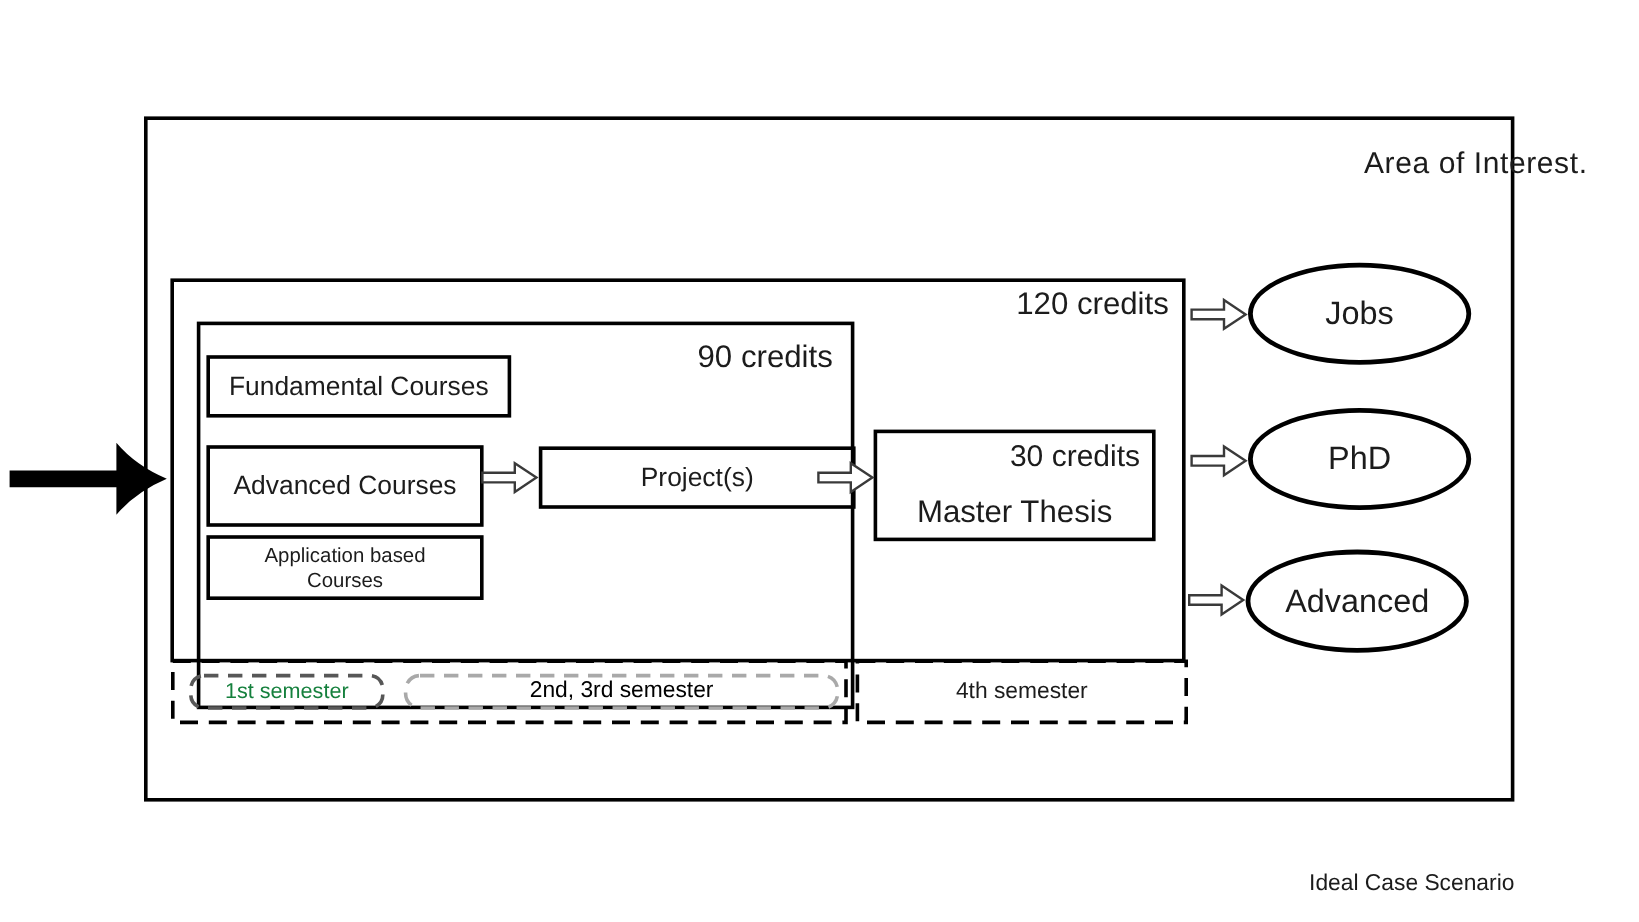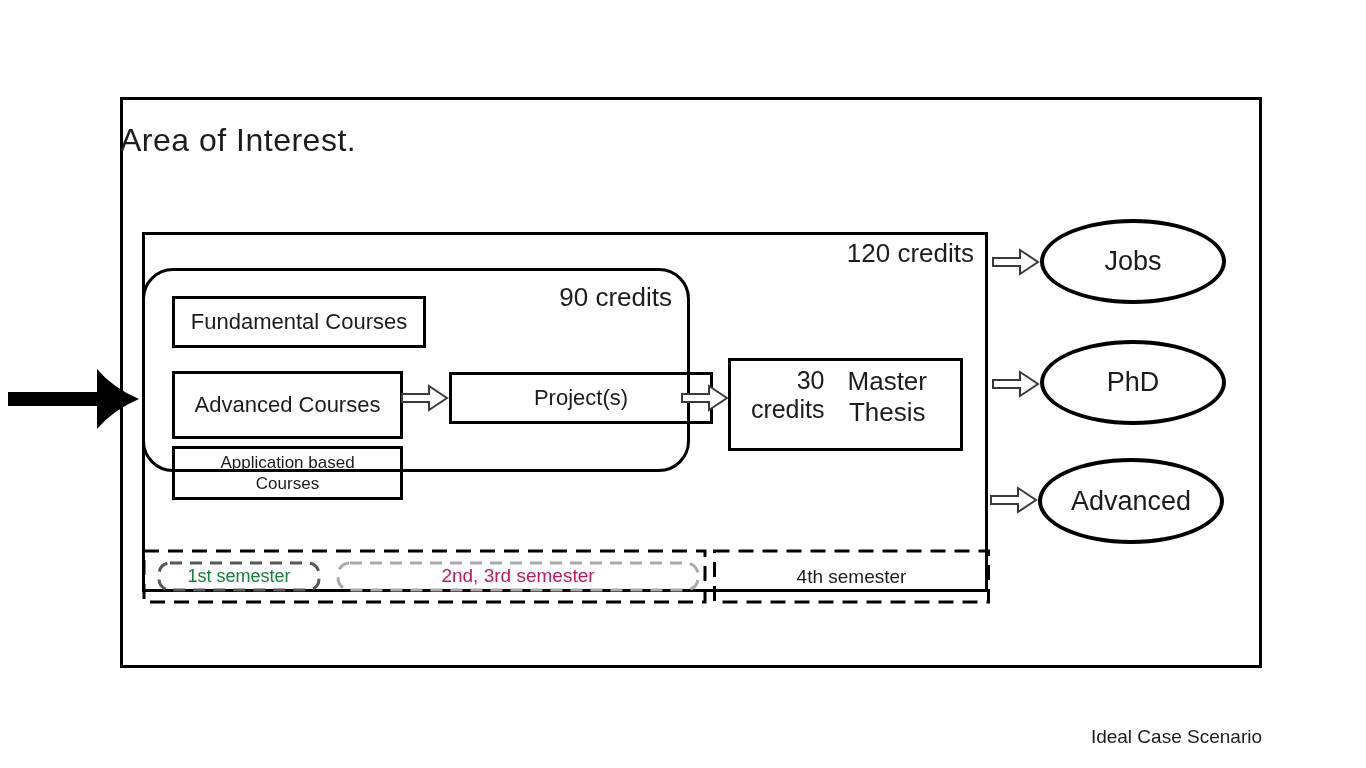--- a/index.html
+++ b/index.html
@@ -5,41 +5,41 @@
   html,body{margin:0;padding:0;background:#ffffff;}
   .canvas{
     position:relative;width:1366px;height:768px;background:#ffffff;
     font-family:"Liberation Sans", sans-serif;color:#1c1c1c;overflow:hidden;
   }
   .canvas *{box-sizing:border-box;}
   .abs{position:absolute;}
   .solid-box{position:absolute;border:3px solid #000;background:transparent;}
   .center-flex{display:flex;align-items:center;justify-content:center;text-align:center;}
   .outer-box{left:120px;top:97px;width:1142px;height:571px;}
-  .title{left:120px;top:122px;width:1203px;text-align:left;font-size:32px;letter-spacing:0.5px;}
-  .box-120{left:142px;top:232px;width:846px;height:360px;}
+  .title{left:120px;top:122px;width:1203px;text-align:right;font-size:25px;letter-spacing:0.5px;}
+  .box-120{left:142px;top:232px;width:846px;height:320px;}
   .label-120{position:absolute;top:3px;right:11px;font-size:26px;}
-  .box-90{left:142px;top:268px;width:548px;height:204px;border-radius:31px;}
+  .box-90{left:164px;top:268px;width:548px;height:323px;}
   .label-90{position:absolute;top:11px;right:15px;font-size:26px;}
   .fundamental-box{left:172px;top:296px;width:254px;height:52px;font-size:22px;}
   .advanced-box{left:172px;top:371px;width:231px;height:68px;font-size:22px;}
   .application-box{left:172px;top:446px;width:231px;height:54px;font-size:17px;line-height:1.25;}
   .application-box span{display:inline-block;max-width:165px;}
   .project-box{left:449px;top:372px;width:264px;height:52px;font-size:22px;}
   .master-box{left:728px;top:358px;width:235px;height:93px;padding:5px 10px 6px 10px;
-    display:flex;flex-direction:row;justify-content:space-between;}
+    display:flex;flex-direction:column;justify-content:space-between;}
   .master-credits{text-align:right;font-size:25px;}
   .master-title{text-align:center;font-size:26px;}
   .ellipse{position:absolute;border:4px solid #000;border-radius:50%;font-size:27px;}
   .ellipse-jobs{left:1040px;top:219px;width:186px;height:85px;}
   .ellipse-phd{left:1040px;top:340px;width:186px;height:85px;}
   .ellipse-startup{left:1038px;top:458px;width:186px;height:86px;}
   .sem-label{position:absolute;z-index:6;}
   .sem-1{left:159px;top:561px;width:160px;height:30px;font-size:18px;color:#15803d;}
-  .sem-23{left:338px;top:561px;width:360px;height:30px;font-size:19px;color:#be185d;}
+  .sem-23{left:338px;top:561px;width:360px;height:30px;font-size:19px;color:#000000;}
   .sem-4{left:714px;top:551px;width:275px;height:51px;font-size:19px;}
   .caption{left:120px;top:726px;width:1142px;text-align:right;font-size:19px;}
   .overlay{position:absolute;left:0;top:0;width:1366px;height:768px;z-index:5;pointer-events:none;}
 </style>
 </head>
 <body>
 
 <div class="canvas">
 
   <div class="solid-box outer-box"></div>

